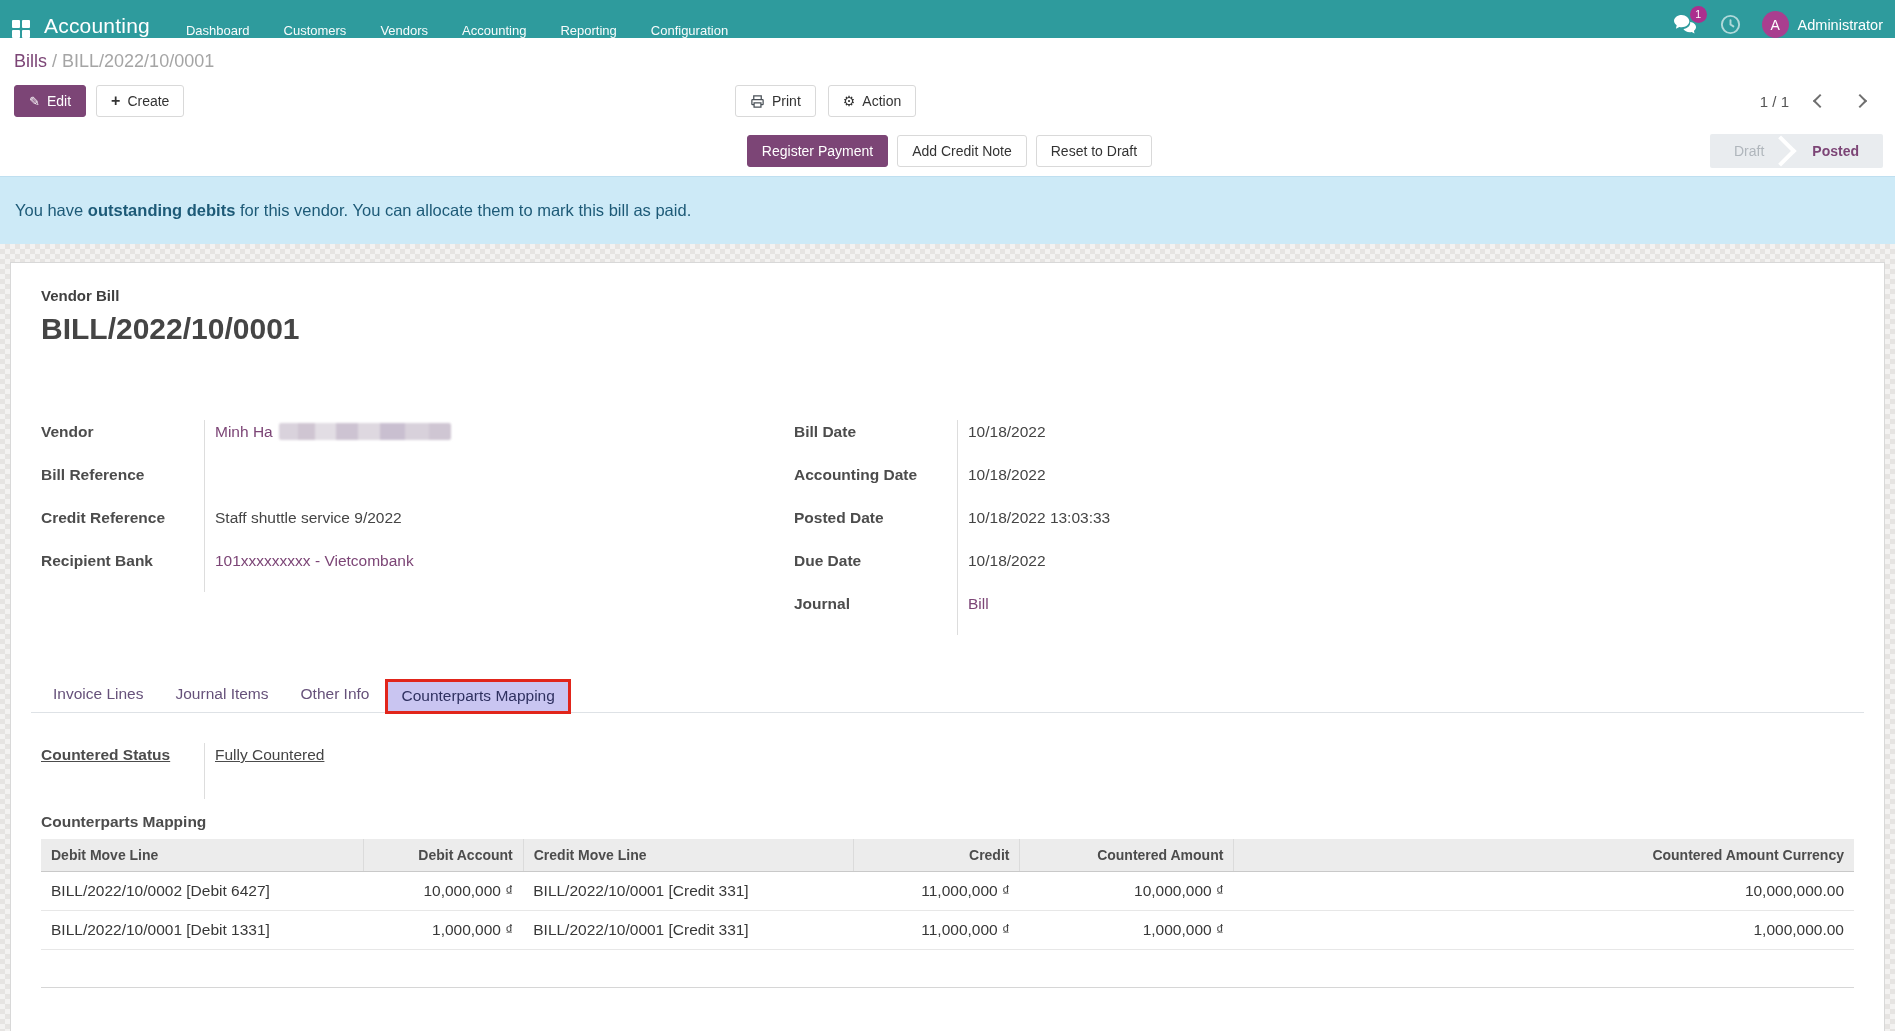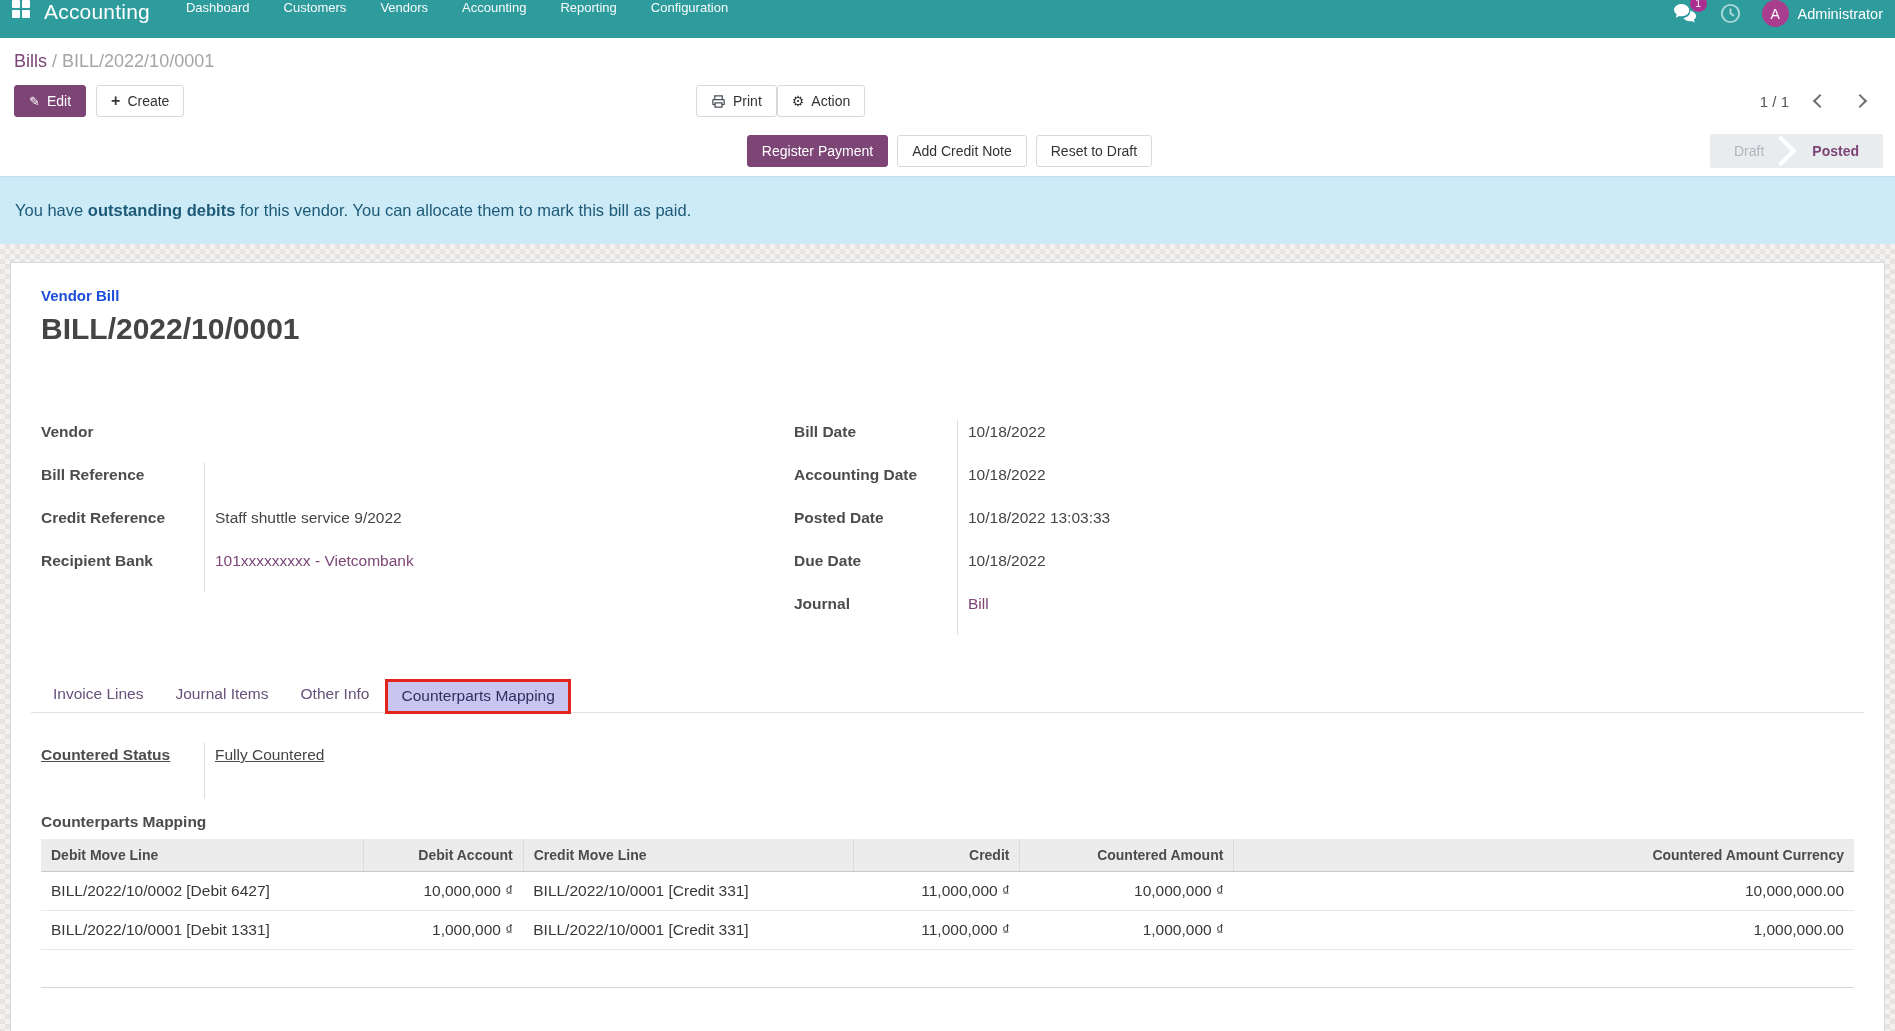--- a/index.html
+++ b/index.html
@@ -1,20 +1,20 @@
 <!DOCTYPE html>
 <html><head>
 <meta charset="utf-8">
 <style>
   * { box-sizing: border-box; margin: 0; padding: 0; }
   html,body { width:1895px; height:1031px; overflow:hidden; background:#fff;
     font-family:"Liberation Sans", sans-serif; color:#4c4c4c; }
 
   
-  .nav { height:38px; background:#2e9b9d; display:flex; align-items:flex-start; color:#fff; padding:0 12px; }
+  .nav { height:38px; background:#2e9b9d; display:flex; align-items:flex-end; color:#fff; padding:0 12px; }
   .nav-apps { width:18px; height:18px; display:grid; grid-template-columns:8px 8px; grid-template-rows:8px 8px; gap:2px; margin-right:14px; cursor:pointer;}
   .nav-apps span{ background:#fff; border-radius:1px; }
   .nav-brand { font-size:21px; font-weight:400; margin-right:36px; letter-spacing:.2px;}
   .nav-menu { display:flex; gap:34px; font-size:13px; }
   .nav-menu span{ cursor:pointer; opacity:.97;}
   .nav-right { margin-left:auto; display:flex; align-items:center; gap:20px; }
   .nav-msg { position:relative; width:26px; height:24px; }
   .badge { position:absolute; top:-7px; right:-8px; background:#ab2f8e; color:#fff; font-size:10.5px;
     width:17px; height:17px; border-radius:50%; display:flex; align-items:center; justify-content:center;}
   .avatar { width:27px; height:27px; border-radius:50%; background:#a93e8f; color:#fff; font-size:14px;
@@ -24,21 +24,21 @@
   
   .breadcrumb { padding:13px 0 4px 14px; font-size:18px; }
   .breadcrumb .parent { color:#7c4576; cursor:pointer; }
   .breadcrumb .sep, .breadcrumb .current { color:#a5a5a5; }
   .cp-buttons { position:relative; height:50px; display:flex; align-items:center; padding-left:14px; }
   .btn { height:32px; display:inline-flex; align-items:center; gap:7px; padding:0 14px; font-size:14px;
     border:1px solid #d9d9d9; background:#fff; color:#333; border-radius:3px; cursor:pointer;
     font-family:"Liberation Sans", sans-serif;}
   .btn.primary { background:#7c4576; border-color:#7c4576; color:#fff; }
   .btn .plus { font-weight:700; font-size:16px; line-height:1;}
-  .cp-center { position:absolute; left:696px; display:flex; }
+  .cp-center { position:absolute; left:735px; display:flex; gap:12px; }
   .pager { position:absolute; right:30px; display:flex; align-items:center; gap:26px; font-size:15px; color:#555;}
   .chev { width:10px; height:10px; border-top:2.5px solid #6f6f6f; border-right:2.5px solid #6f6f6f; cursor:pointer;}
   .chev.left { transform:rotate(-135deg); }
   .chev.right { transform:rotate(45deg); }
 
   
   .status-row { position:relative; height:50px; display:flex; align-items:center; padding-left:4px; gap:9px;justify-content:center;}
   .statusbar { position:absolute; right:12px; height:34px; display:flex; align-items:center;
     background:#e9ecef; border-radius:2px; padding:0 4px; overflow:hidden;}
   .statusbar .st { padding:0 20px; font-size:14px; }
@@ -54,21 +54,21 @@
 
   
   .content { height:817px; padding:18px 10px 0;
     background-color:#f3f2f1;
     background-image:
       linear-gradient(45deg,#e6e4e2 25%,transparent 25%,transparent 75%,#e6e4e2 75%),
       linear-gradient(45deg,#e6e4e2 25%,transparent 25%,transparent 75%,#e6e4e2 75%);
     background-size:10px 10px; background-position:0 0,5px 5px; }
   .sheet { background:#fff; border:1px solid #d8d8d8; border-bottom:none; height:100%; padding:24px 20px 0; }
 
-  .doc-type { font-size:15px; font-weight:700; color:#1d4ed8; padding-left:10px;}
+  .doc-type { font-size:15px; font-weight:700; color:#404040; padding-left:10px;}
   .doc-title { font-size:30px; font-weight:700; color:#454545; margin:8px 0 0 10px; }
 
   .fields { display:flex; margin:74px 0 0 10px; }
   .fgroup { width:745px; }
   .fgroup.right { width:770px; margin-left:8px; }
   .frow { display:flex; min-height:43px; }
   .flabel { width:163px; font-size:15.5px; font-weight:700; color:#4c4c4c; padding-top:3px; flex:none;}
   .fval { flex:1; border-left:1px solid #ddd; padding:3px 0 0 10px; font-size:15.5px; color:#444; }
   .fval .link { color:#7c4576; cursor:pointer; }
   .redacted { display:inline-block; width:172px; height:17px; vertical-align:-3px; margin-left:6px; border-radius:2px;
@@ -193,20 +193,23 @@
 <div class="content">
   <div class="sheet">
 
     <div class="doc-type">Vendor Bill</div>
     <h1 class="doc-title">BILL/2022/10/0001</h1>
 
     <div class="fields">
       <div class="fgroup">
         <div class="frow">
           <div class="flabel">Vendor</div>
+          <div class="fval">
+            <span class="link">Minh Ha</span><span class="redacted"></span>
+          </div>
         </div>
         <div class="frow">
           <div class="flabel">Bill Reference</div>
           <div class="fval"></div>
         </div>
         <div class="frow">
           <div class="flabel">Credit Reference</div>
           <div class="fval">Staff shuttle service 9/2022</div>
         </div>
         <div class="frow">

